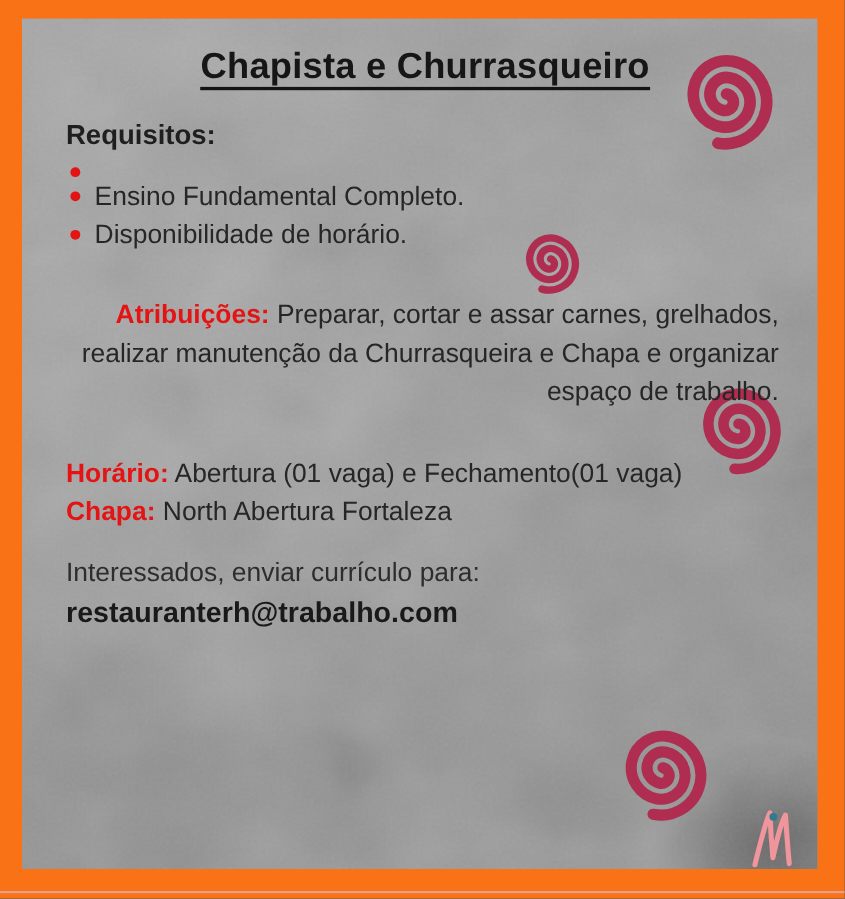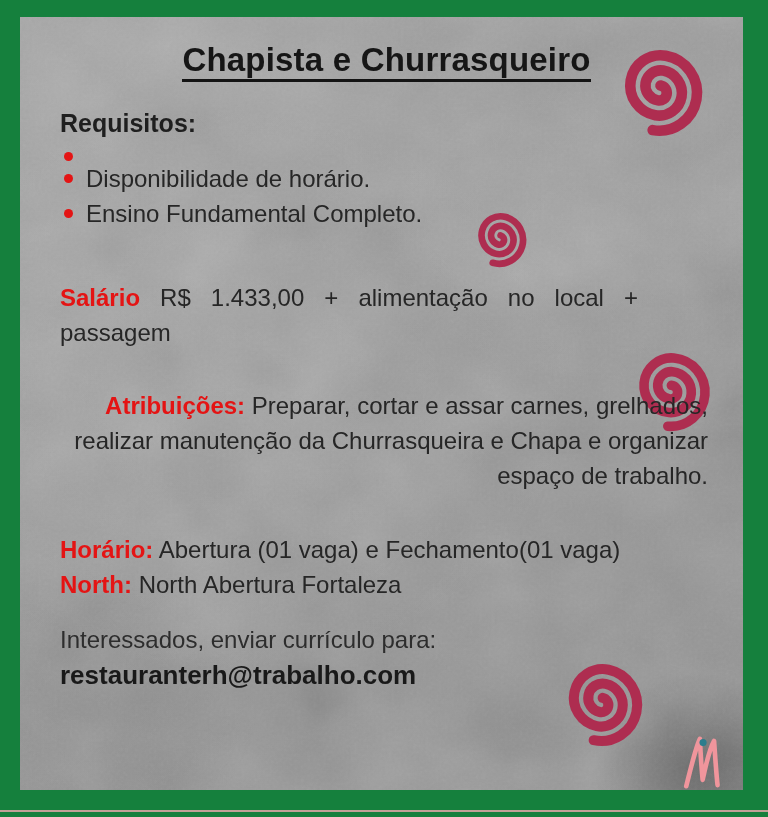--- a/index.html
+++ b/index.html
@@ -1,19 +1,19 @@
 <!DOCTYPE html>
 <html><head>
 <meta charset="utf-8">
 <style>
   html,body{margin:0;padding:0;background:#555;}
   .flyer{
     position:relative;
     width:768px;height:817px;
-    background:#15803d;
+    background:#f97316;
     overflow:hidden;
     font-family:"Liberation Sans","DejaVu Sans",sans-serif;
   }
   .paper{
     position:absolute;
     left:20px;top:17px;width:723px;height:773px;
     background:
       radial-gradient(150px 130px at 94% 97%, rgba(30,30,30,.38), transparent 72%),
       radial-gradient(320px 220px at 80% 28%, rgba(255,255,255,.07), transparent 70%),
       radial-gradient(520px 420px at 28% 48%, rgba(255,255,255,.06), transparent 72%),
@@ -101,35 +101,34 @@
       <h1 class="title"><span class="u">Chapista e Churrasqueiro</span></h1>
 
       <div class="heading">Requisitos:</div>
 
       <div class="list">
         <div class="li">
           <span class="dot"></span>
         </div>
         <div class="li">
           <span class="dot"></span>
-          <span class="li-text">Disponibilidade de horário.</span>
+          <span class="li-text">Ensino Fundamental Completo.</span>
         </div>
         <div class="li">
           <span class="dot"></span>
-          <span class="li-text">Ensino Fundamental Completo.</span>
+          <span class="li-text">Disponibilidade de horário.</span>
         </div>
       </div>
 
-      <p class="para salario"><span class="red">Salário</span> <span>R$ 1.433,00 + alimentação no local + passagem</span></p>
 
       <p class="para atribuicoes"><span class="red">Atribuições:</span> <span>Preparar, cortar e assar carnes, grelhados, realizar manutenção da Churrasqueira e Chapa e organizar espaço de trabalho.</span></p>
 
       <p class="para horario"><span class="red">Horário:</span> <span>Abertura (01 vaga) e Fechamento(01 vaga)</span></p>
 
-      <p class="para local"><span class="red">North:</span> <span>North Abertura Fortaleza</span></p>
+      <p class="para local"><span class="red">Chapa:</span> <span>North Abertura Fortaleza</span></p>
 
       <p class="para interessados">Interessados, enviar currículo para:</p>
       <p class="email">restauranterh@trabalho.com</p>
     </div>
   </div>
 
   <div class="bottom-line"></div>
 </div>
 
 </body></html>

